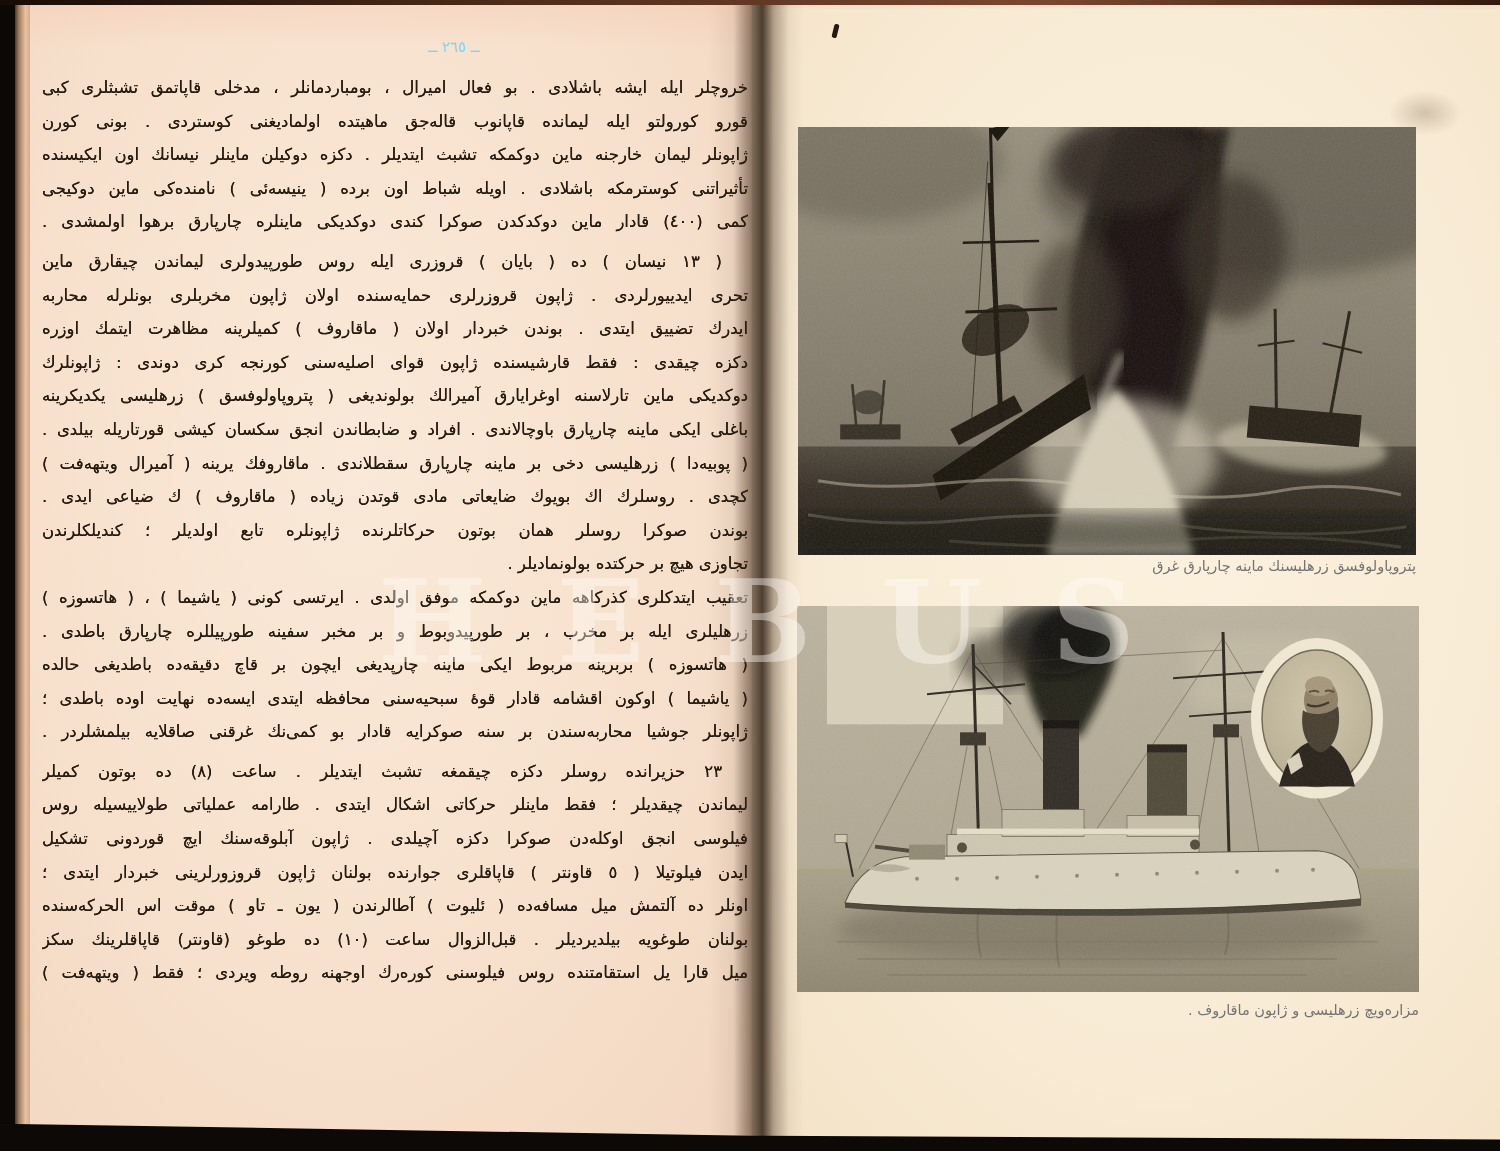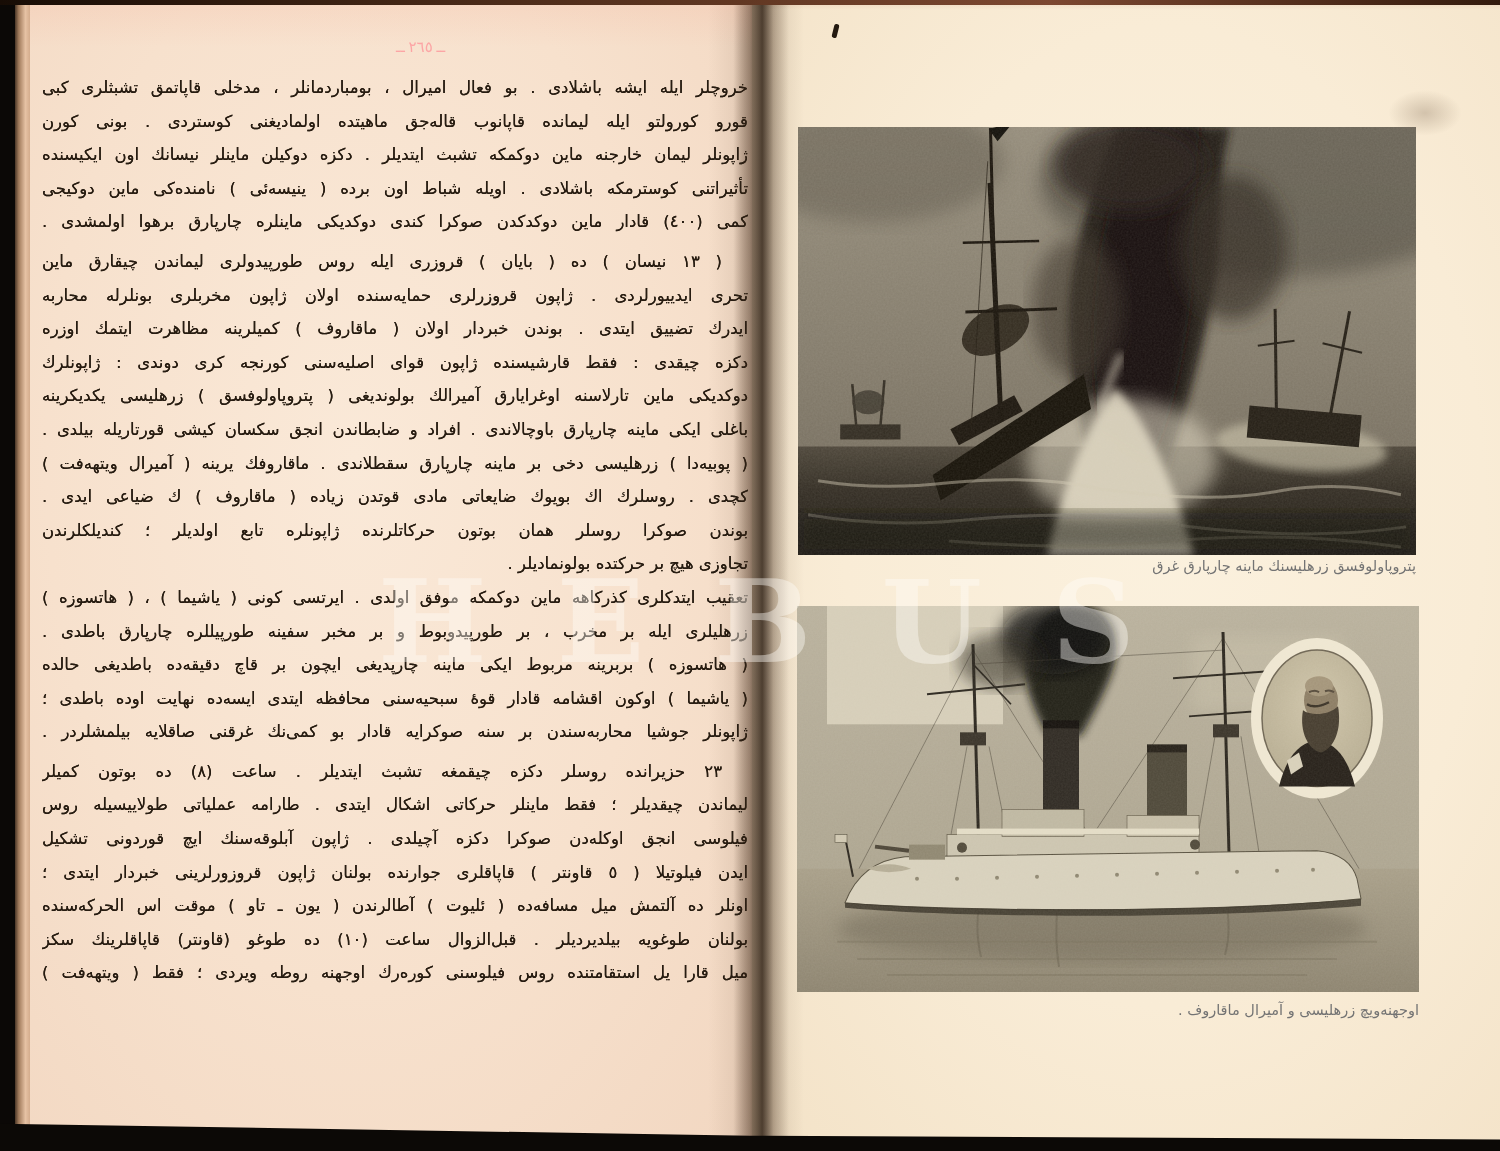--- a/index.html
+++ b/index.html
@@ -20,22 +20,22 @@
         linear-gradient(180deg,rgba(160,60,40,.12) 0,rgba(160,60,40,0) 10px),
         radial-gradient(ellipse at 55% 45%,#fbf1de 0%,#f9ecd6 55%,#f3e2c7 100%);}
   .gutter{position:absolute;left:733px;top:0;width:56px;height:1151px;z-index:4;pointer-events:none;
       background:linear-gradient(90deg,rgba(60,38,22,0) 0%,rgba(60,38,22,.32) 30%,
                  rgba(36,22,11,.75) 52%,rgba(60,38,22,.28) 72%,rgba(60,38,22,0) 100%);}
   .top-line{position:absolute;left:0;top:0;width:100%;height:5px;z-index:8;
       background:linear-gradient(90deg,#170c05 0%,#4f2d1a 35%,#7c4730 70%,#331a0d 100%);}
   .bottom-band{position:absolute;left:0;bottom:0;width:100%;height:34px;background:#0c0906;z-index:9;
       clip-path:polygon(0 20%,50% 55%,100% 66%,100% 100%,0 100%);}
   
-  .page-number{position:absolute;left:396px;top:38px;width:116px;z-index:3;text-align:left;
-      font-size:15px;color:#fca5a5;letter-spacing:1px;font-family:Liberation Serif, serif;}
+  .page-number{position:absolute;left:396px;top:38px;width:116px;z-index:3;text-align:center;
+      font-size:15px;color:#7dd3fc;letter-spacing:1px;}
   .text-block{position:absolute;left:42px;top:71px;width:706px;z-index:3;direction:rtl;}
   .line{height:33.6px;line-height:33.6px;font-size:16.5px;color:#271c11;overflow:hidden;
       text-align:justify;text-align-last:justify;text-shadow:0 0 .5px #271c11;}
   .line.p-start{padding-right:26px;margin-top:6px;}
   .line.short{text-align:right;text-align-last:auto;}
   
   .figure1{position:absolute;left:798px;top:127px;width:618px;height:428px;z-index:3;}
   .figure2{position:absolute;left:797px;top:606px;width:622px;height:386px;z-index:3;}
   .figure1 svg,.figure2 svg{display:block;width:100%;height:100%;}
   .caption{position:absolute;z-index:3;text-align:right;font-size:14.5px;color:#737373;direction:rtl;}
@@ -268,20 +268,20 @@
         <path d="M-30,42 l12,-8 l4,14 l-12,8 z" fill="#d8d0ba"></path>
         <ellipse cx="4" cy="-18" rx="17" ry="21" fill="#8c7d64"></ellipse>
         <ellipse cx="2" cy="-32" rx="14" ry="10" fill="#a4957a"></ellipse>
         <path d="M-14,-8 C-18,14 -8,32 4,34 C18,30 25,10 21,-12 C12,-3 -6,-2 -14,-8 Z" fill="#463d2f"></path>
         <path d="M-10,-14 q8,5 22,-2" stroke="#3a3226" stroke-width="2.5" fill="none"></path>
         <path d="M-8,-26 q6,-3 10,0 M8,-27 q5,-2 9,1" stroke="#54493a" stroke-width="2" fill="none"></path>
       </g>
       <rect width="622" height="385" filter="url(#grainL)" opacity=".6"></rect>
     </svg>
   </div>
-  <div class="caption caption-2" dir="rtl">اوجهنه‌ویچ زرهلیسی و آمیرال ماقاروف .</div>
+  <div class="caption caption-2" dir="rtl">مزاره‌ویچ زرهلیسی و ژاپون ماقاروف .</div>
 
   <div class="watermark">HEBUS</div>
   <div class="gutter"></div>
   <div class="left-black-edge"></div>
   <div class="top-line"></div>
   <div class="bottom-band"></div>
 </div>
 
 </body></html>

